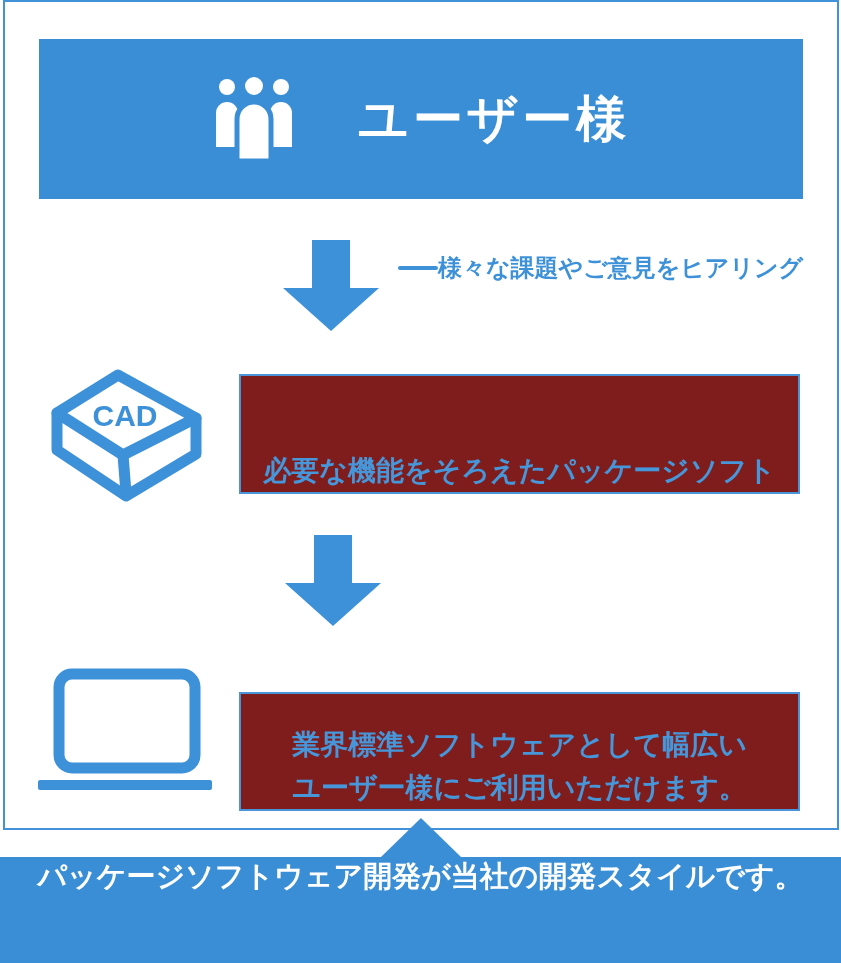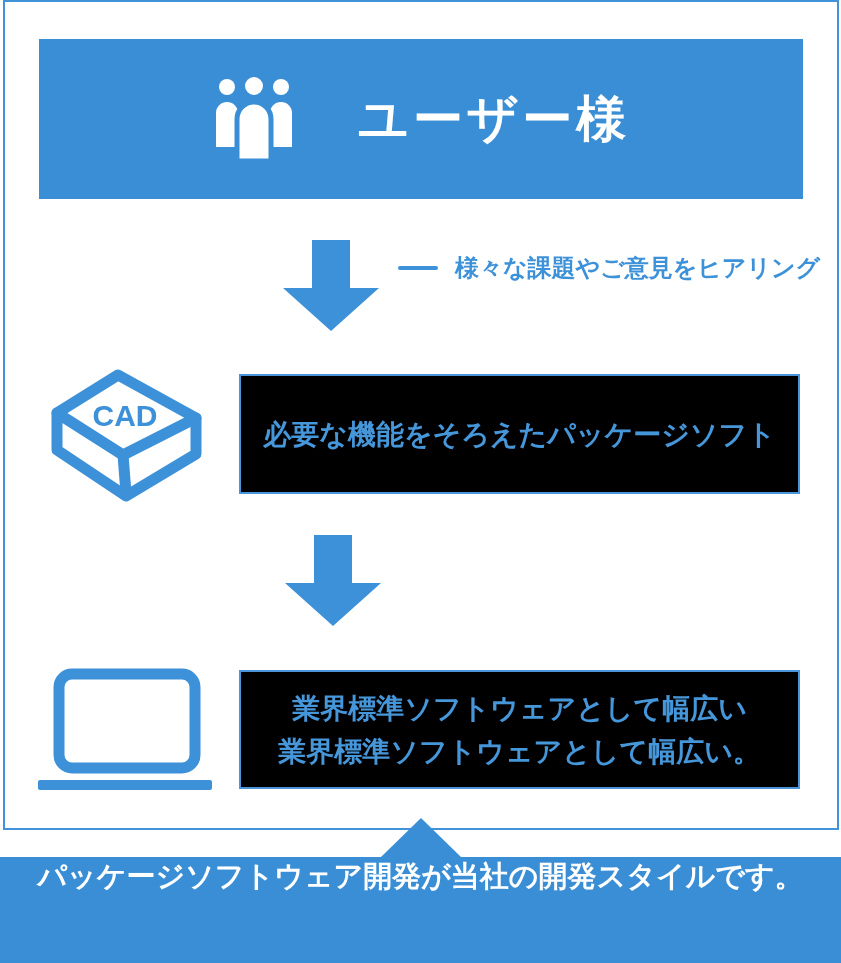--- a/index.html
+++ b/index.html
@@ -29,34 +29,34 @@
   .down-arrow .shaft{width:38px;height:48px;background:#3d91d9;margin:0 auto;}
   .down-arrow .head{
     width:0;height:0;margin:0 auto;
     border-left:48px solid transparent;border-right:48px solid transparent;
     border-top:43px solid #3d91d9;
   }
   #arrow1{left:283px;top:240px;}
   #arrow2{left:285px;top:535px;}
 
   
-  .note{position:absolute;display:flex;align-items:center;gap:17px;height:36px;}
+  .note{position:absolute;display:flex;align-items:center;height:36px;}
   .note .dash{width:40px;height:4px;background:#3d91d9;border-radius:2px;}
   .note .label{color:#3d91d9;font-size:24px;font-weight:bold;white-space:nowrap;}
   #note1{left:398px;top:250px;}
   #note2{left:397px;top:547px;}
 
   
   .flow-box{
-    position:absolute;left:239px;width:557px;background:#000000;
+    position:absolute;left:239px;width:557px;background:#7f1d1d;
     border:2px solid #4a94d9;display:flex;flex-direction:column;
-    align-items:center;justify-content:center;text-align:center;
+    align-items:center;justify-content:flex-end;text-align:center;
   }
   #box1{top:374px;height:116px;}
-  #box2{top:670px;height:115px;text-decoration:underline;}
+  #box2{top:692px;height:115px;}
   .flow-box .box-text{
     color:#4696da;font-size:28px;font-weight:bold;line-height:43px;white-space:nowrap;
   }
 
   
   .icon-abs{position:absolute;}
   #cad-icon{left:48px;top:366px;}
   #laptop-icon{left:38px;top:662px;}
 
   
@@ -123,21 +123,21 @@
   </div>
 
 
   <svg class="icon-abs" id="laptop-icon" width="175" height="130" viewBox="0 0 175 130" aria-hidden="true">
     <rect x="21" y="12" width="136" height="94" rx="13" fill="#ffffff" stroke="#3d91d9" stroke-width="11"></rect>
     <rect x="0" y="118" width="174" height="10" rx="2" fill="#3d91d9"></rect>
   </svg>
 
   <div class="flow-box" id="box2">
     <div class="box-text">業界標準ソフトウェアとして幅広い</div>
-    <div class="box-text">業界標準ソフトウェアとして幅広い。</div>
+    <div class="box-text">ユーザー様にご利用いただけます。</div>
   </div>
 
   <div class="gap-pointer"></div>
 
   <div class="bottom-banner">
     <div class="text">パッケージソフトウェア開発が当社の開発スタイルです。</div>
   </div>
 
 </div>
 

